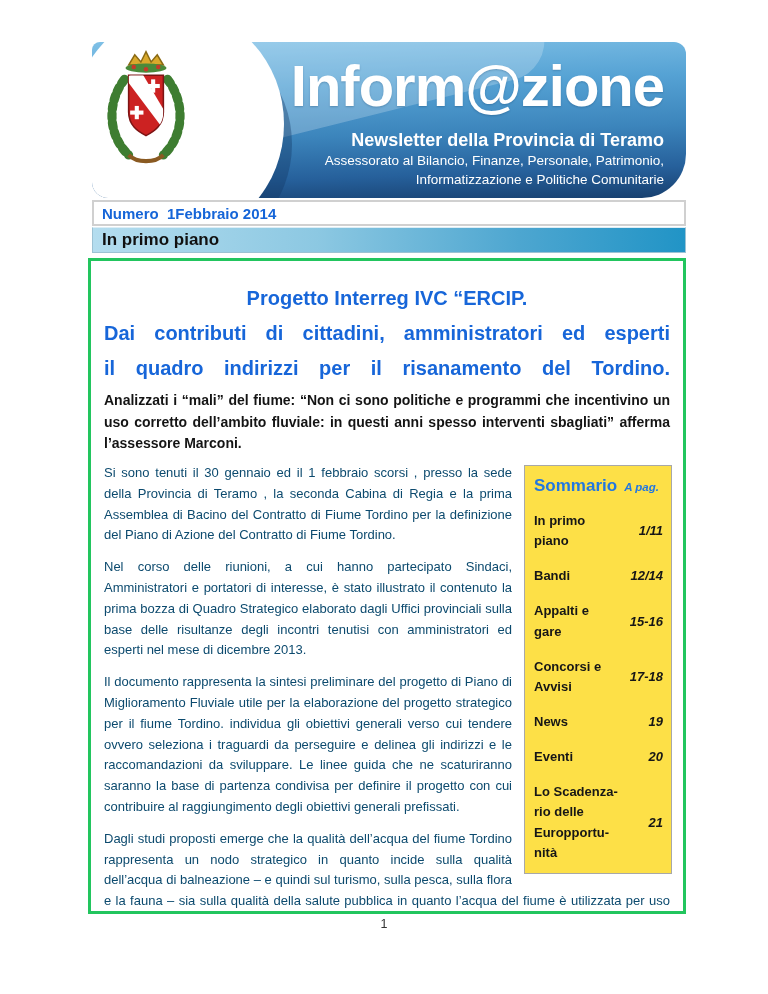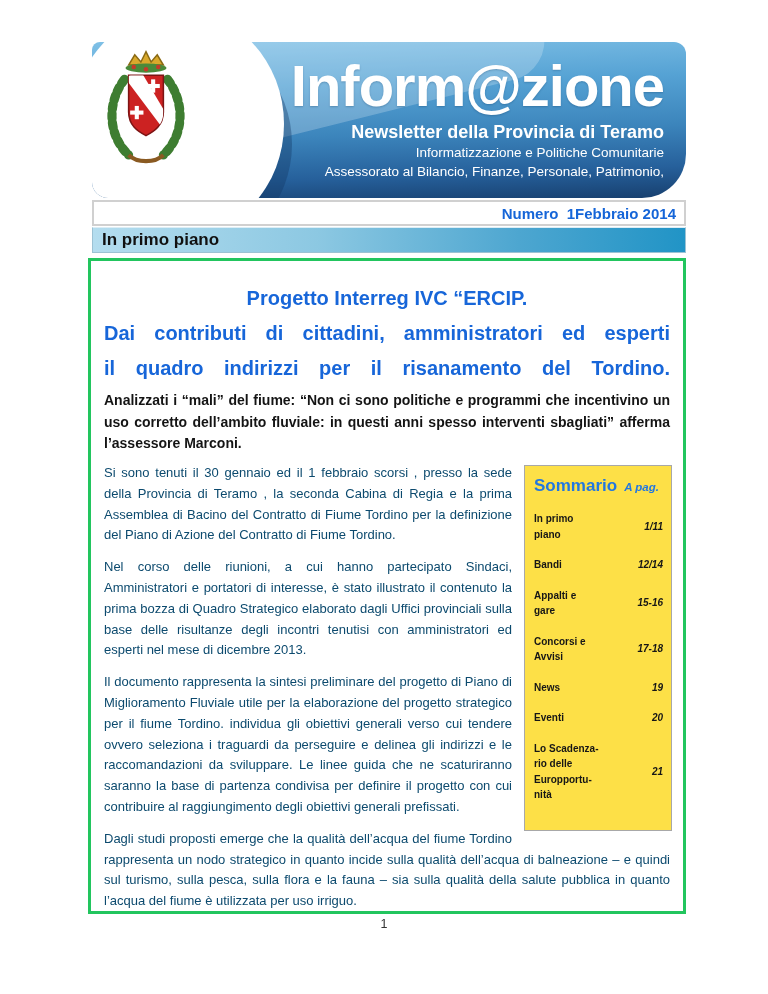--- a/index.html
+++ b/index.html
@@ -22,28 +22,28 @@
     background:rgba(255,255,255,0.22); transform:rotate(-14deg); border-radius:40px;
   }
   .logo-circle {
     position:absolute; left:-20px; top:-32px; width:212px; height:228px;
     background:#ffffff; border-radius:50%;
     box-shadow:14px 20px 0 -6px rgba(18,55,100,0.38);
   }
   .crest { position:absolute; left:28px; top:36px; }
   .banner-text { position:absolute; right:22px; top:14px; text-align:right; color:#ffffff; }
   .masthead { font-size:58px; font-weight:bold; letter-spacing:-1px; line-height:1.05; text-shadow:0 1px 2px rgba(0,40,80,0.25); }
-  .subtitle { font-size:18px; font-weight:bold; margin-top:4px; line-height:1.3; }
+  .subtitle { font-size:18px; font-weight:bold; margin-top:12px; line-height:1.3; }
   .dept { font-size:13.5px; line-height:1.4; }
 
   
   .issue-bar {
     position:absolute; left:92px; top:200px; width:594px; height:26px;
     background:#ffffff; border:2px solid #d0d0d0;
-    display:flex; justify-content:flex-end; align-items:center;
+    display:flex; justify-content:flex-start; align-items:center;
     padding:0 8px; font-size:15px; font-weight:bold; color:#1565d8;
   }
   .issue-bar span { white-space:pre; }
 
   
   .section-bar {
     position:absolute; left:92px; top:227px; width:594px; height:26px;
     background:linear-gradient(90deg,#b4ddef 0%,#8cc8e2 38%,#4da6d0 72%,#2194c6 100%);
     border:1px solid #9cc2d4; border-top:1px solid #dceef6;
     display:flex; align-items:center; padding-left:9px;
@@ -73,21 +73,21 @@
     float:right; width:148px; min-height:366px;
     margin:2px -2px 10px 12px;
     border:1px solid #a8a8a8; background:#fde047;
     padding:10px 8px 10px 9px;
   }
   .som-head { display:flex; align-items:baseline; color:#2277e0; margin-bottom:4px; }
   .som-title { font-size:17px; font-weight:bold; }
   .som-apag { font-size:11.5px; font-weight:bold; font-style:italic; margin-left:7px; }
   .som-item {
     display:flex; justify-content:space-between; align-items:center;
-    margin-top:15px; font-size:10px; font-weight:bold; color:#161616; line-height:1.55;
+    margin-top:15px; font-size:13px; font-weight:bold; color:#161616; line-height:1.55;
   }
   .som-label { white-space:pre-line; }
   .som-page { font-style:italic; padding-left:4px; }
 
   
   .pagenum {
     position:absolute; left:0; top:917px; width:100%;
     text-align:center; font-size:12.5px; color:#333333;
   }
 </style>
@@ -123,22 +123,22 @@
             <rect x="45.5" y="36.5" width="13" height="4"></rect>
             <rect x="34" y="58" width="4" height="13"></rect>
             <rect x="29.5" y="62.5" width="13" height="4"></rect>
           </g>
         </g>
       </svg>
     </div>
     <div class="banner-text">
       <div class="masthead">Inform@zione</div>
       <div class="subtitle">Newsletter della Provincia di Teramo</div>
+      <div class="dept">Assessorato al Bilancio, Finanze, Personale, Patrimonio,</div>
       <div class="dept">Informatizzazione e Politiche Comunitarie</div>
-      <div class="dept">Assessorato al Bilancio, Finanze, Personale, Patrimonio,</div>
     </div>
   </header>
 
   <div class="issue-bar">
     <span>Numero  1</span>
     <span>Febbraio 2014</span>
   </div>
 
   <div class="section-bar">
     <span>In primo piano</span>

